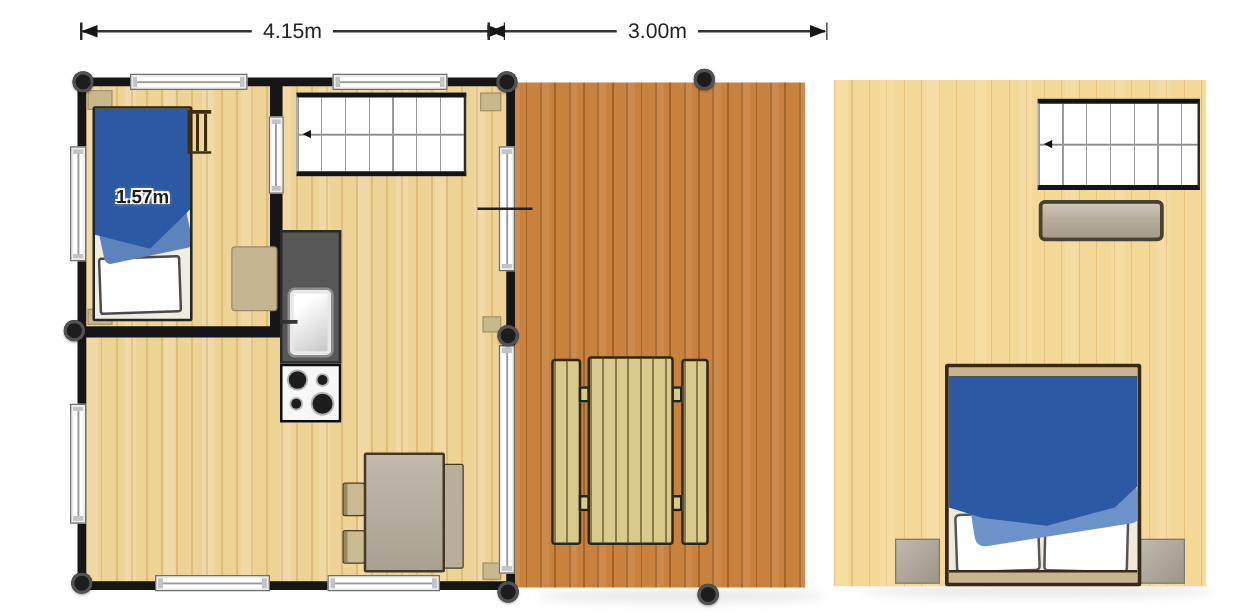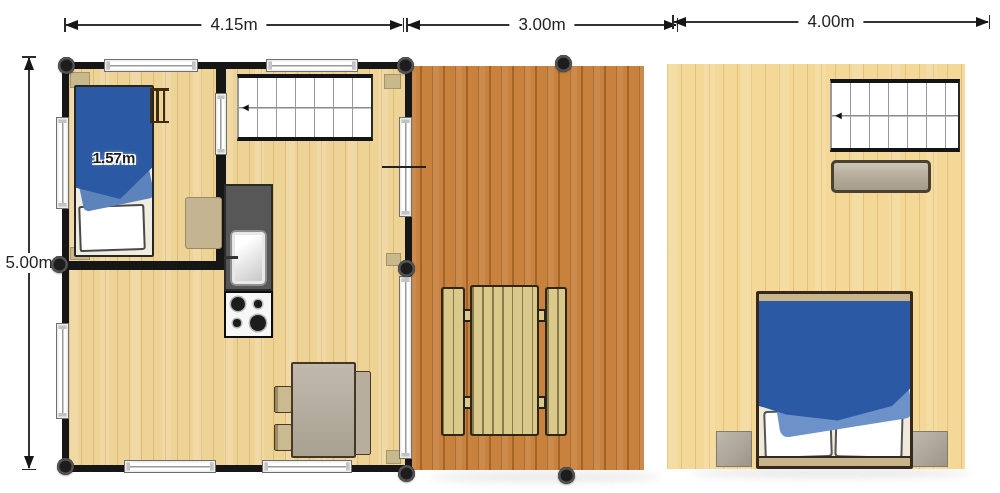--- a/index.html
+++ b/index.html
@@ -116,46 +116,30 @@
 
   <div class="hdim" style="left:64px;top:17px;width:340px;">
     <span class="dline"></span>
     <span class="cap cL"></span>
     <span class="cap cR"></span>
     <span class="arr aL"></span>
     <span class="arr aR"></span>
     <span class="dlab">4.15m</span>
   </div>
 
-  <div class="hdim" style="left:406px;top:17px;width:272px;">
+  <div class="hdim" style="left:390px;top:17px;width:272px;">
     <span class="dline"></span>
     <span class="cap cL"></span>
     <span class="cap cR"></span>
     <span class="arr aL"></span>
     <span class="arr aR"></span>
     <span class="dlab">3.00m</span>
   </div>
 
-  <div class="hdim" style="left:672px;top:14px;width:318px;">
-    <span class="dline"></span>
-    <span class="cap cL"></span>
-    <span class="cap cR"></span>
-    <span class="arr aL"></span>
-    <span class="arr aR"></span>
-    <span class="dlab">4.00m</span>
-  </div>
-
-  <div class="vdim" style="left:21px;top:56px;height:414px;">
-    <span class="dline"></span>
-    <span class="cap cT"></span>
-    <span class="cap cB"></span>
-    <span class="arr aU"></span>
-    <span class="arr aD"></span>
-    <span class="dlab" style="left:8px;">5.00m</span>
-  </div>
+
 
   <div class="abs gshadow" style="left:430px;top:472px;width:230px;height:10px;"></div>
   <div class="abs gshadow" style="left:690px;top:468px;width:280px;height:10px;"></div>
 
   <div class="abs deck"></div>
   <div class="abs plank" style="left:441px;top:287px;width:24px;height:149px;"></div>
   <div class="abs plank" style="left:545px;top:287px;width:22px;height:149px;"></div>
   <div class="abs pconn" style="left:463px;top:309px;width:9px;height:13px;"></div>
   <div class="abs pconn" style="left:463px;top:396px;width:9px;height:13px;"></div>
   <div class="abs pconn" style="left:537px;top:309px;width:9px;height:13px;"></div>

